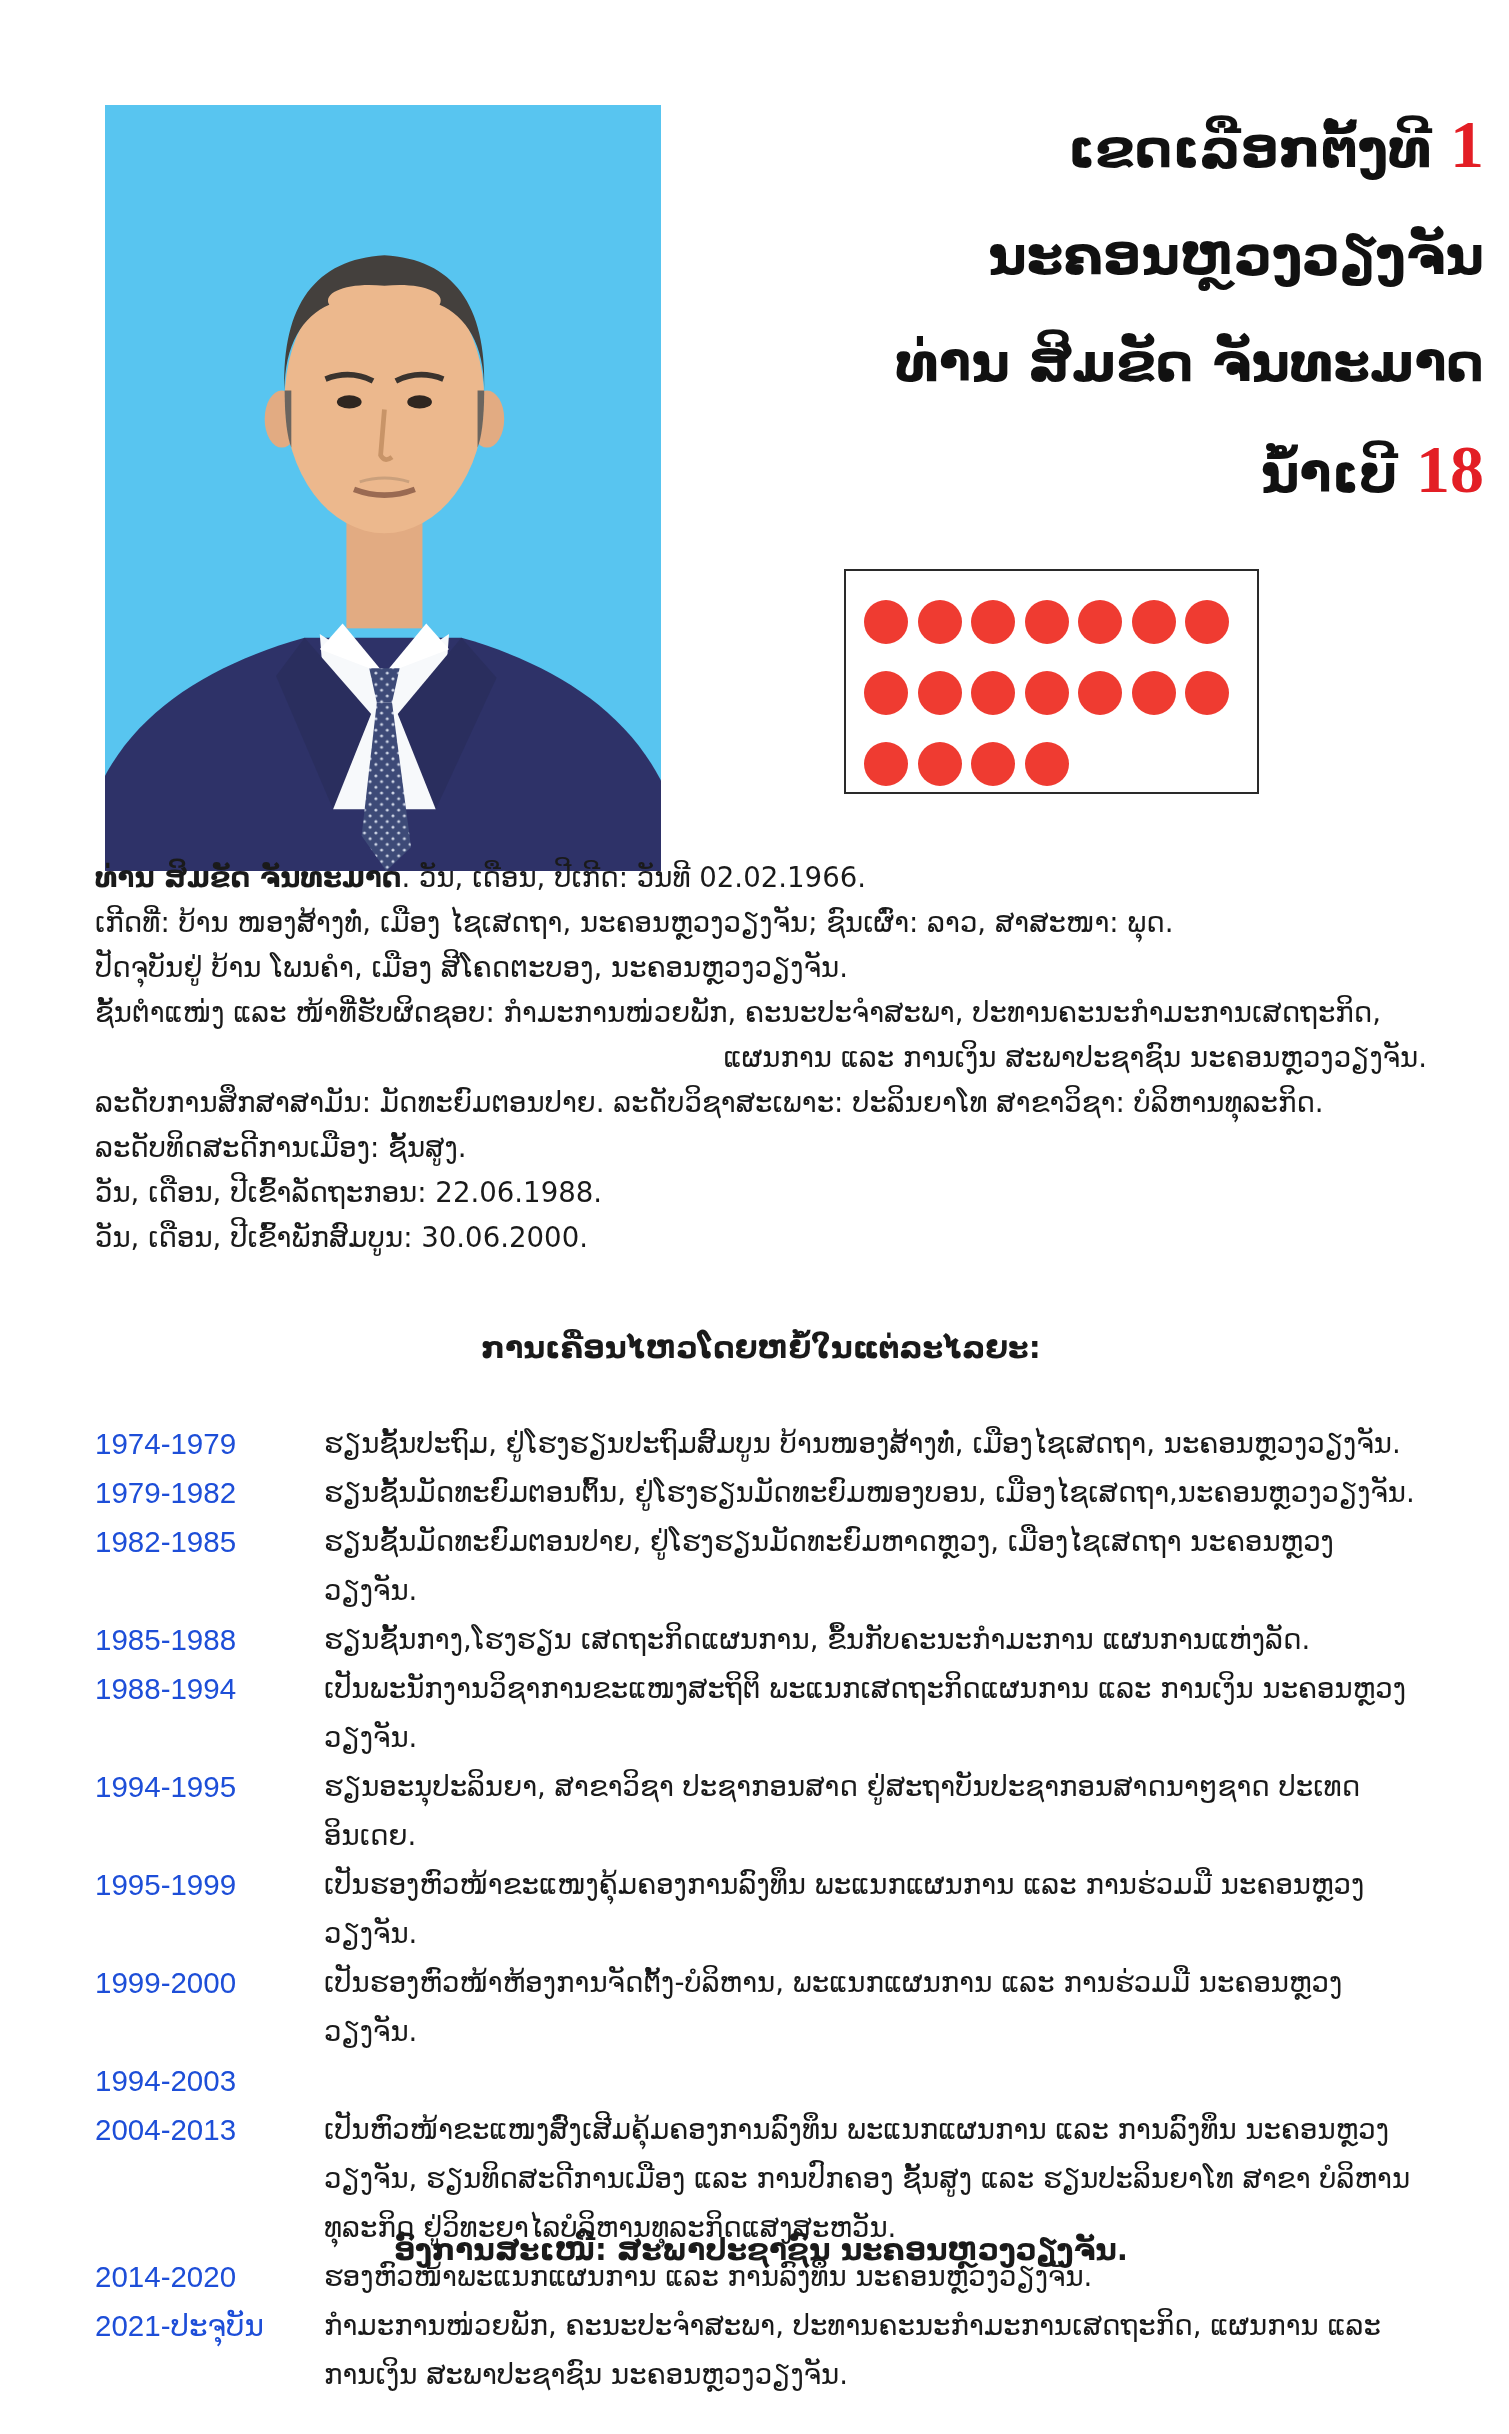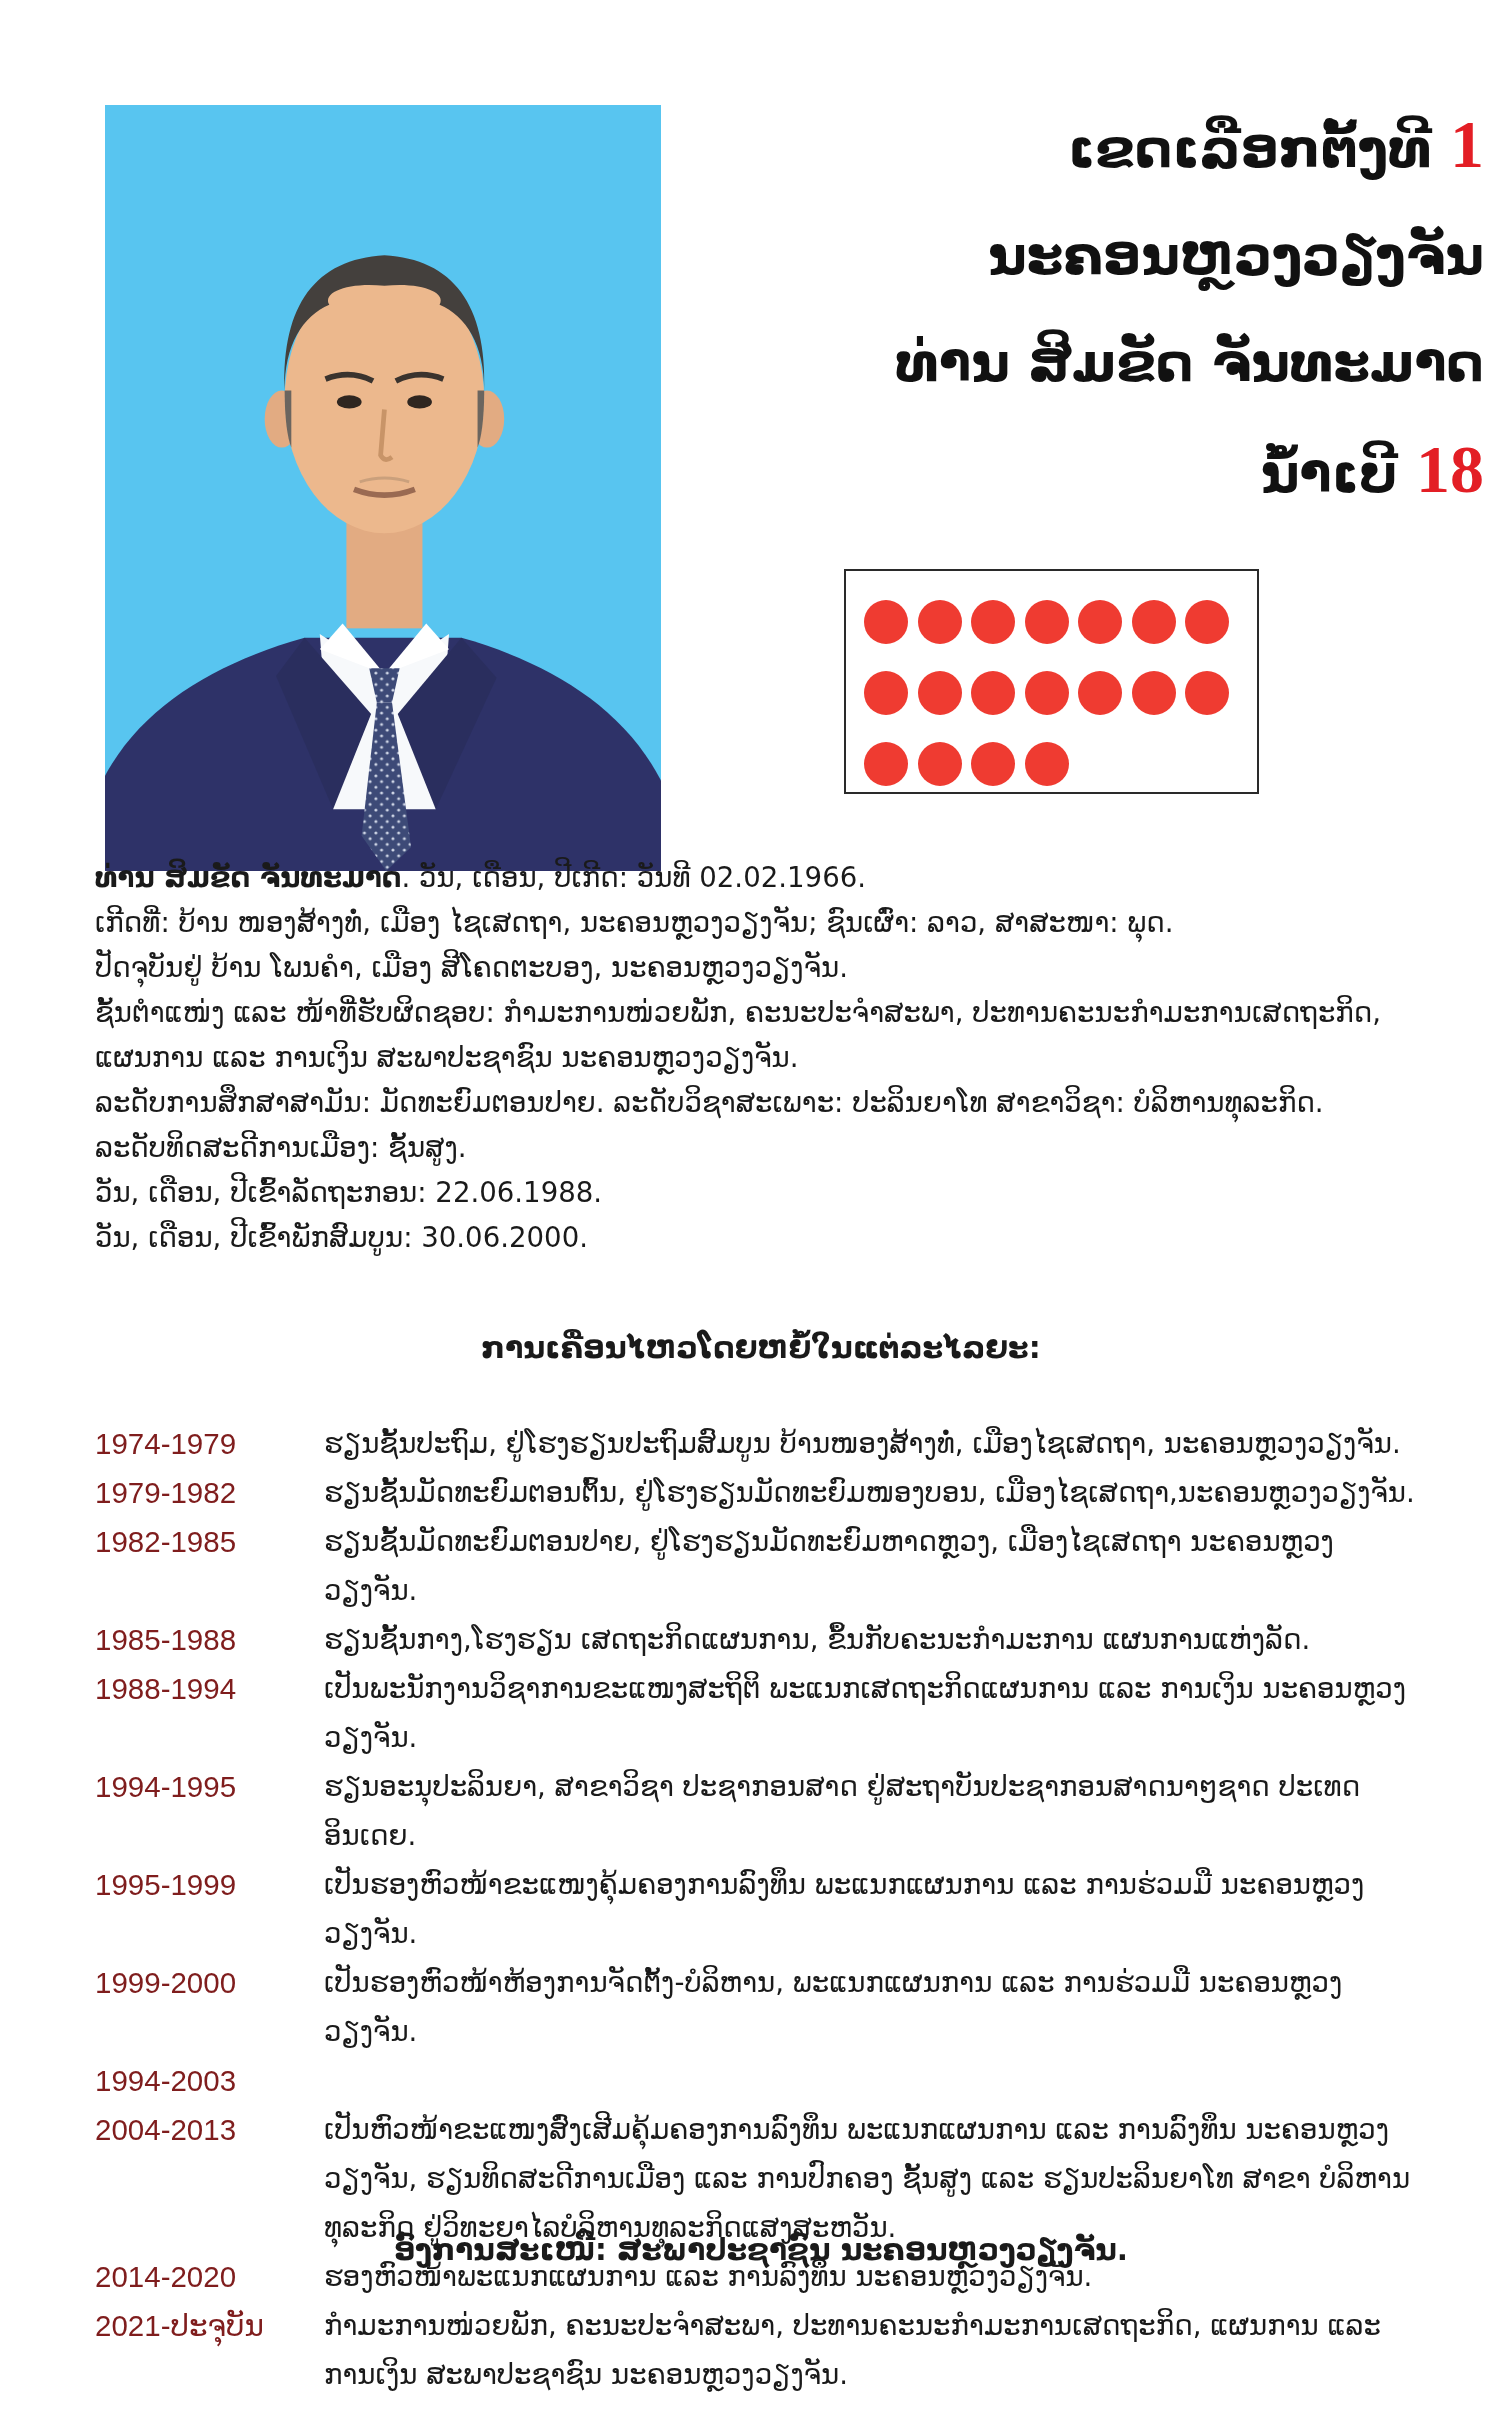--- a/index.html
+++ b/index.html
@@ -28,33 +28,33 @@
     border:2.9px solid #2a2a2a;box-sizing:border-box;padding:15px 0 0 18px;
   }
   .dot-row{height:71px;display:flex;align-items:center;}
   .dot{
     width:44px;height:44px;border-radius:50%;
     background:var(--dot-red,#ef3b31);margin-right:9.5px;flex:0 0 auto;
   }
   
   .bio-block{left:95px;top:844px;width:1332px;margin-top:11px;}
   .bio-line{font-size:27.6px;line-height:45px;white-space:normal;}
-  .bio-line.center{text-align:left;}
+  .bio-line.center{text-align:right;}
   .b{font-weight:bold;}
   
   .section-heading{
     left:95px;top:1330px;width:1332px;text-align:center;
     font-weight:bold;font-size:30px;
   }
   
   .timeline{left:95px;top:1419px;width:1332px;}
   .tl-row{display:flex;align-items:flex-start;}
   .tl-period{
     flex:0 0 185px;font-size:29.5px;line-height:49px;
-    font-family:"Liberation Sans","DejaVu Sans",sans-serif;color:#7f1d1d;
+    font-family:"Liberation Sans","DejaVu Sans",sans-serif;color:#1d4ed8;
   }
   .tl-desc{flex:1 1 auto;max-width:1141px;font-size:27.6px;line-height:49px;margin-left:44px;}
   
   .footer{
     left:95px;top:2233px;width:1332px;text-align:center;
     font-weight:bold;font-size:29.5px;
   }
 </style>
 </head>
 <body>

